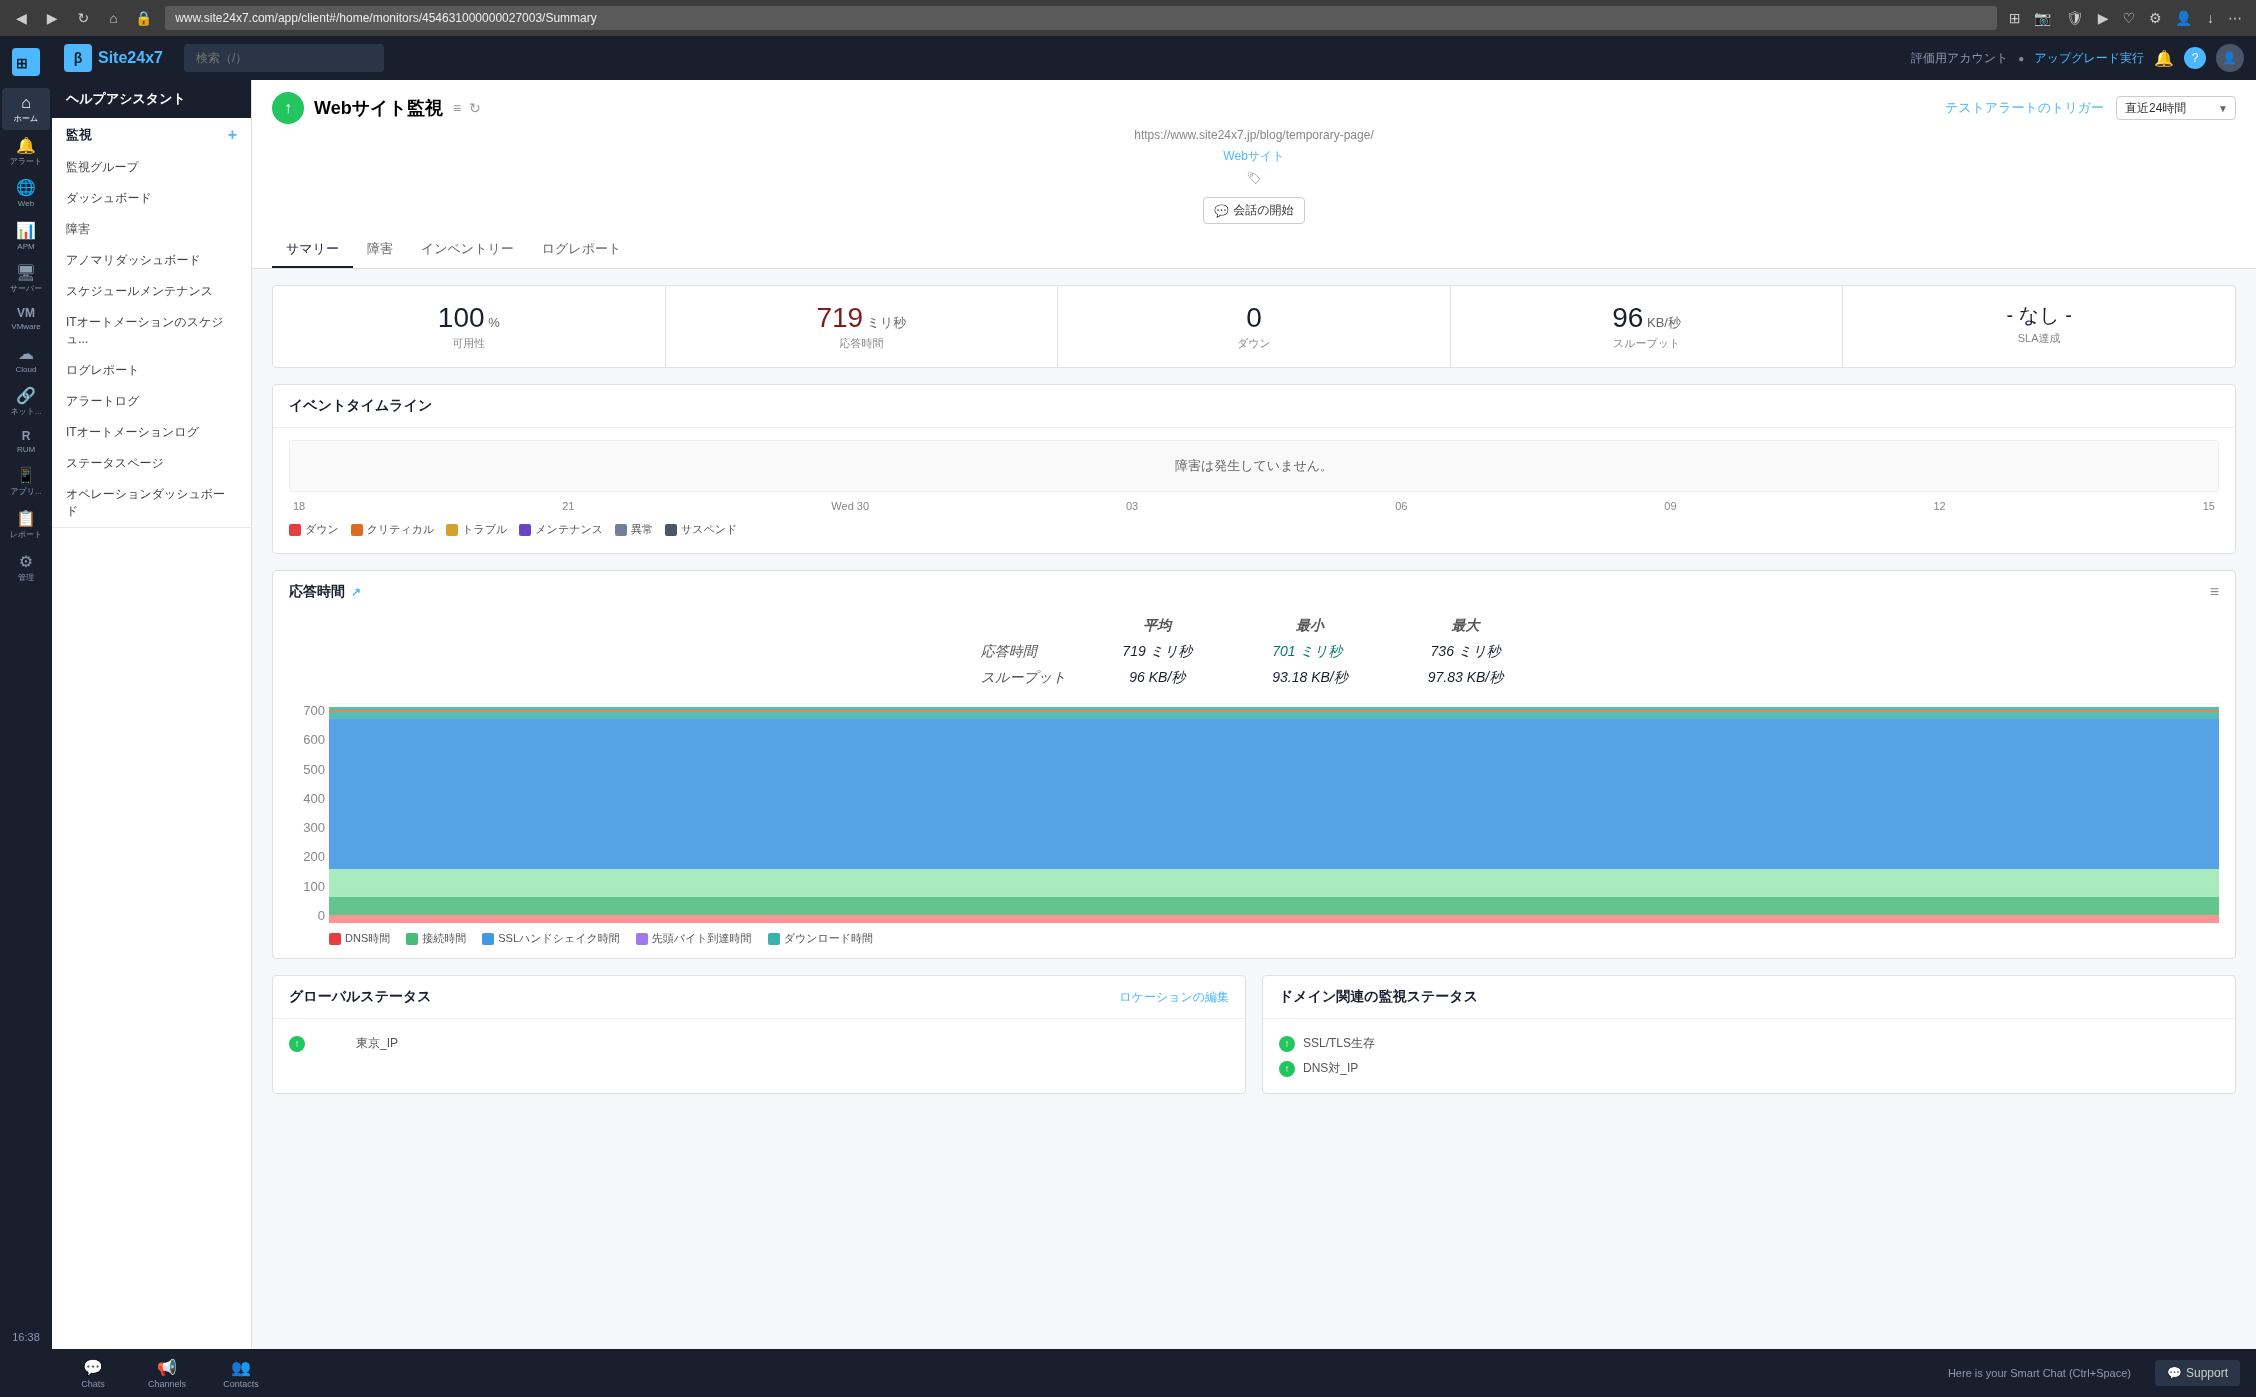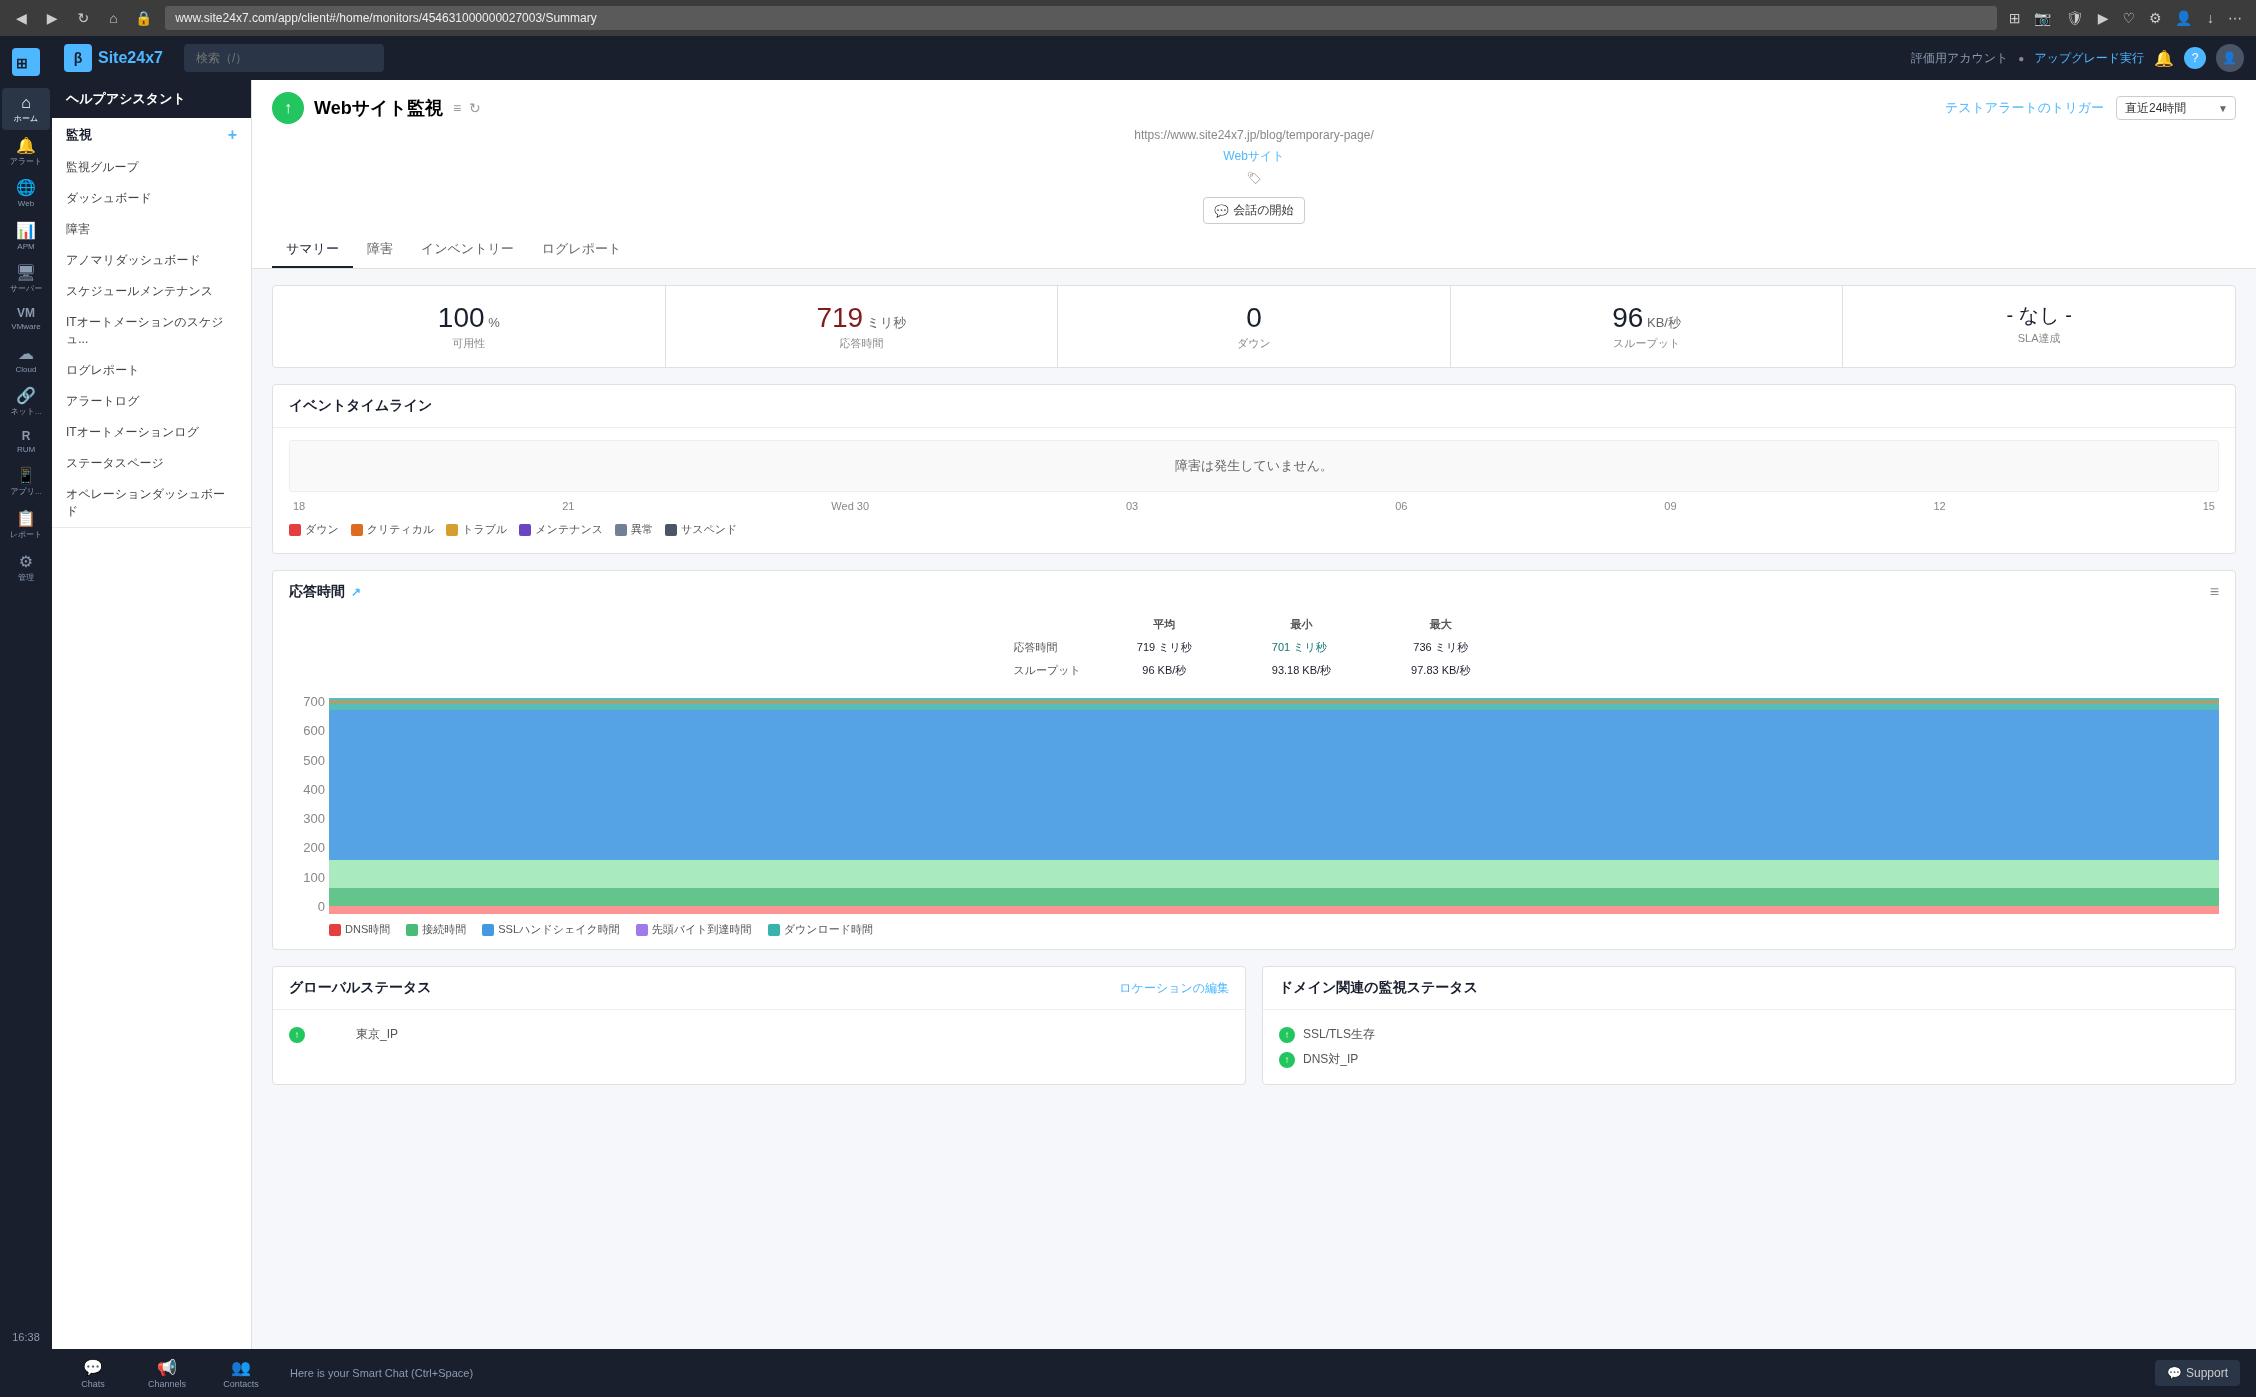--- a/index.html
+++ b/index.html
@@ -378,21 +378,21 @@
       display: flex;
       flex-direction: column;
       align-items: center;
       color: #8a9bb0;
       font-size: 9px;
       gap: 2px;
       cursor: pointer;
       min-width: 50px;
     }
     .bottom-bar-item .icon { font-size: 16px; }
-    .bottom-bar-hint { color: #8a9bb0; font-size: 11px; flex: 1; text-align: left; }
+    .bottom-bar-hint { color: #8a9bb0; font-size: 11px; flex: 1; text-align: right; }
     .support-btn {
       background: #2a3548;
       color: #ccc;
       border: none;
       border-radius: 4px;
       padding: 6px 12px;
       font-size: 12px;
       cursor: pointer;
       display: flex;
       align-items: center;
@@ -699,21 +699,21 @@
           <div class="section-card">
             <div class="response-header">
               <div class="response-title">
                 <span>応答時間</span>
                 <span style="color:#4db8ff;font-size:12px;">↗</span>
               </div>
               <span style="color:#888;font-size:16px;">≡</span>
             </div>
 
             <div style="padding:0 16px 12px;display:flex;justify-content:center;">
-              <table style="font-size:11px;border-collapse:collapse;min-width:500px;">
+              <table style="font-size:14px;border-collapse:collapse;min-width:500px;font-style:italic;">
                 <thead>
                   <tr>
                     <th style="padding:4px 16px;color:#555;font-weight:600;text-align:center;"></th>
                     <th style="padding:4px 40px;color:#555;font-weight:600;text-align:center;">平均</th>
                     <th style="padding:4px 40px;color:#555;font-weight:600;text-align:center;">最小</th>
                     <th style="padding:4px 40px;color:#555;font-weight:600;text-align:center;">最大</th>
                   </tr>
                 </thead>
                 <tbody>
                   <tr>

